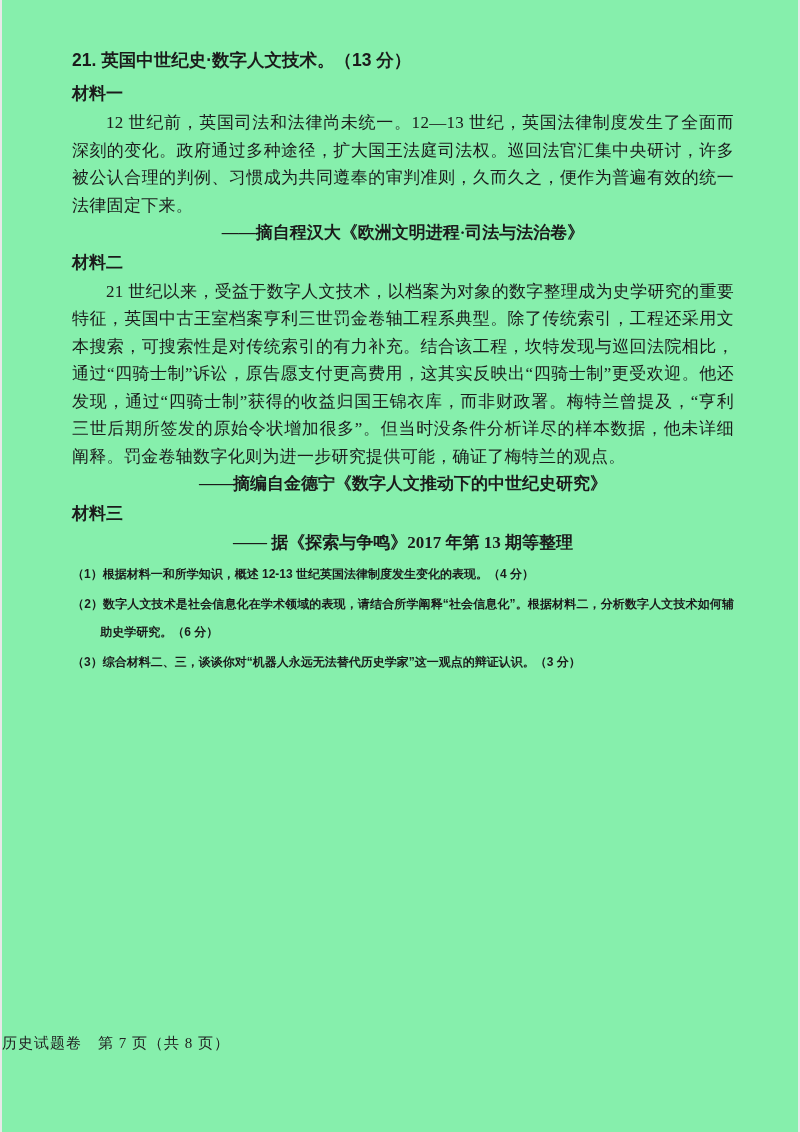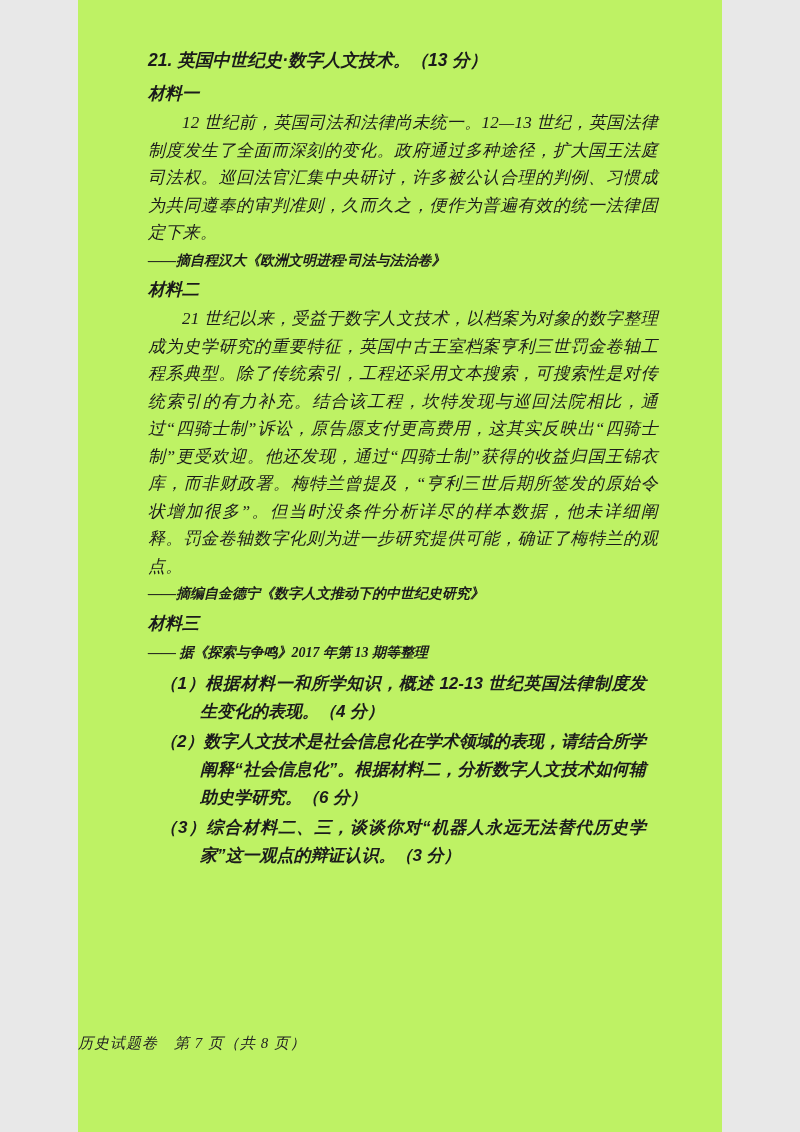--- a/index.html
+++ b/index.html
@@ -2,29 +2,28 @@
 <html><head>
 <meta charset="utf-8">
 <style>
   html, body {
     margin: 0;
     padding: 0;
     background: #e8e8e8;
   }
   .page {
     position: relative;
-    width: 644px;
+    width: 796px;
     height: 1132px;
     margin: 0 auto;
-    background: #bef264;
+    background: #86efac;
     color: #1b1b1b;
     font-family: "Liberation Serif", "DejaVu Serif", serif;
     overflow: hidden;
     box-sizing: border-box;
-    font-style: italic;
   }
   .content {
     padding: 46px 64px 0 70px;
   }
   .question-title {
     font-family: "Liberation Sans", "DejaVu Sans", sans-serif;
     font-weight: bold;
     font-size: 17.5px;
     line-height: 28px;
     margin-bottom: 6px;
@@ -37,37 +36,37 @@
     margin: 2px 0 2px 0;
   }
   .material-text {
     font-size: 17px;
     line-height: 27.5px;
     text-align: justify;
     text-indent: 2em;
     letter-spacing: 0.3px;
   }
   .material-source {
-    font-size: 14px;
+    font-size: 17px;
     line-height: 27.5px;
-    text-align: left;
+    text-align: center;
     font-weight: 600;
   }
   .questions {
     margin-top: 4px;
   }
   .question-item {
     font-family: "Liberation Sans", "DejaVu Sans", sans-serif;
     font-weight: bold;
-    font-size: 17px;
+    font-size: 12px;
     line-height: 28px;
     padding-left: 2.35em;
     text-indent: -2.35em;
     text-align: justify;
-    margin: 2px 12px;
+    margin: 2px 0;
   }
   .footer {
     position: absolute;
     left: 0;
     right: 0;
     top: 1034px;
     text-align: left;
     font-size: 15px;
     color: #222;
     letter-spacing: 1px;

